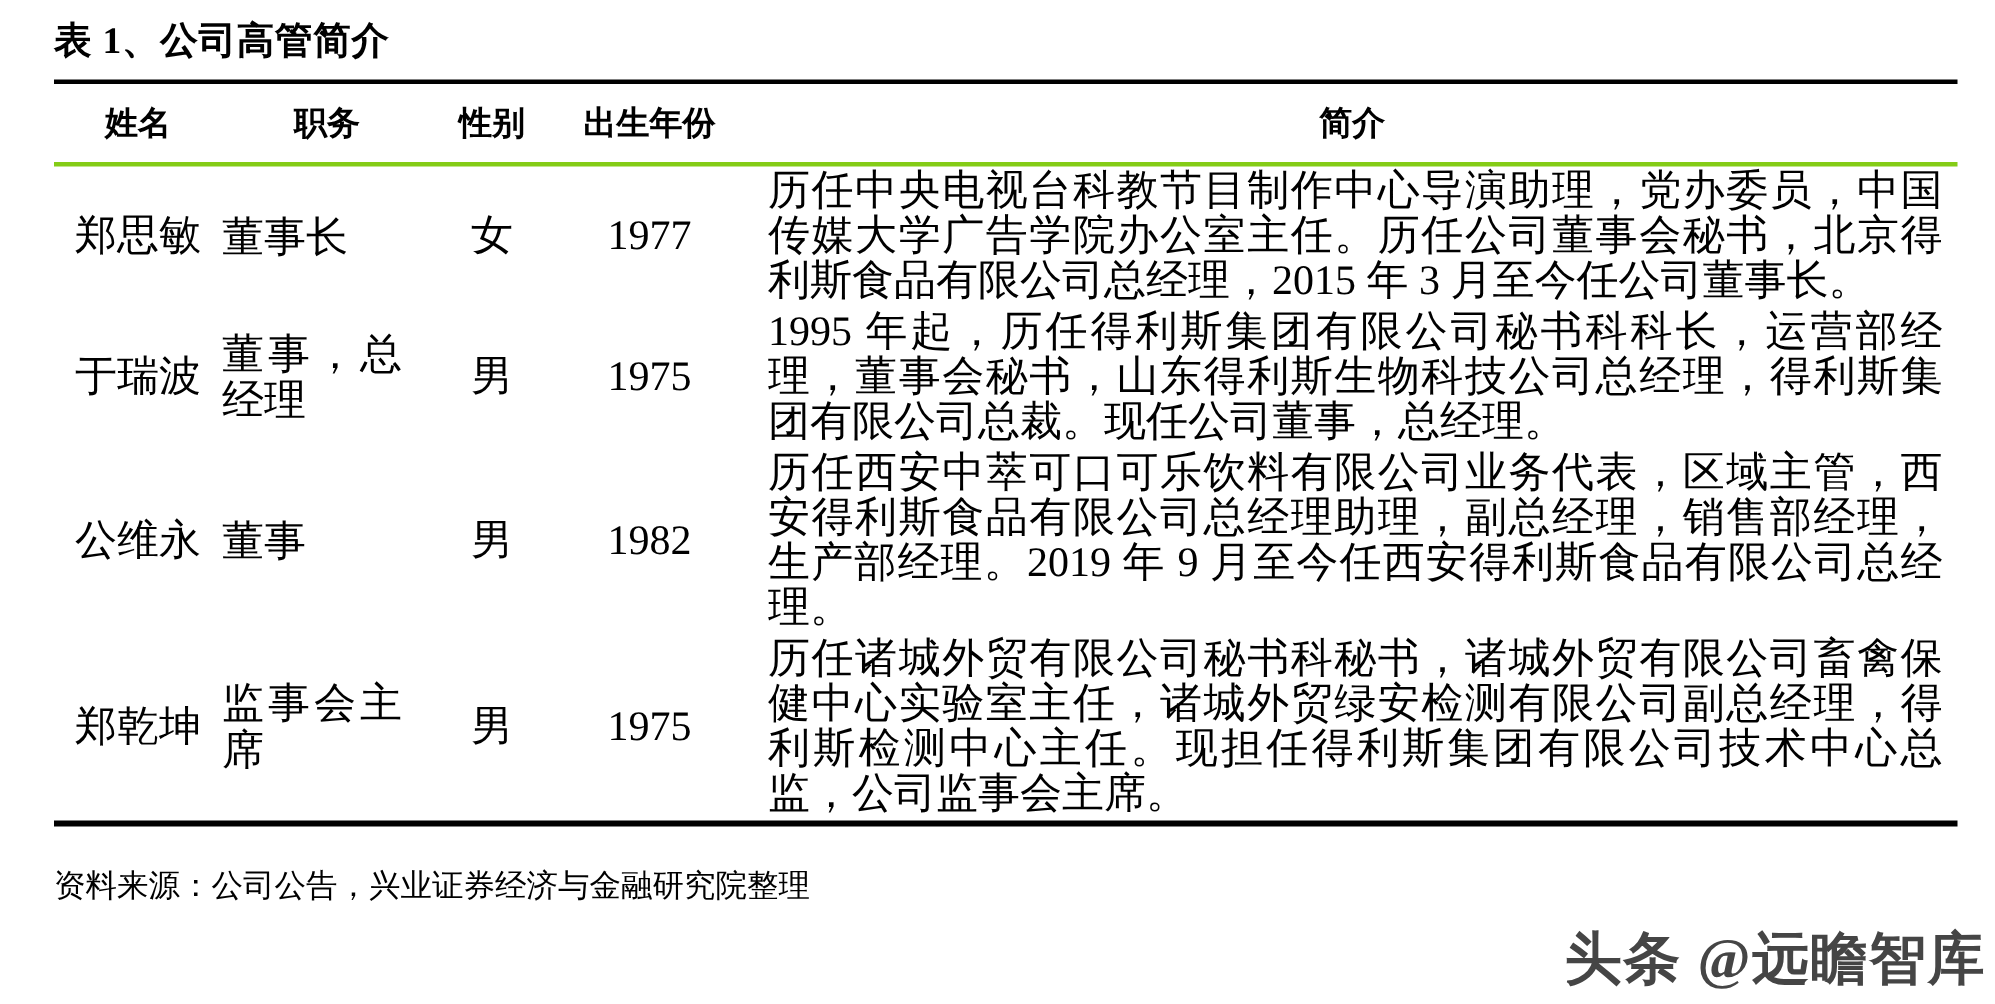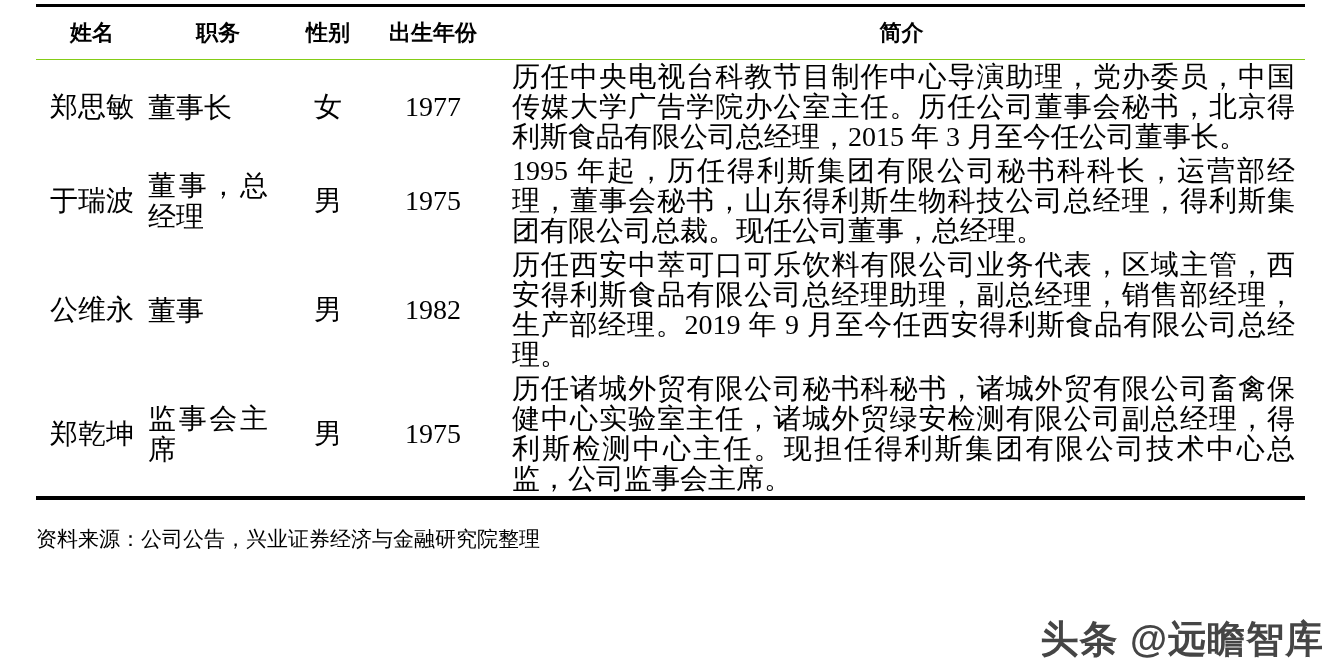--- a/index.html
+++ b/index.html
@@ -22,21 +22,21 @@
   }
 
   table.exec {
     border-collapse: collapse;
     width: 1269px;
     border-top: 3px solid #000;
     border-bottom: 4px solid #000;
     table-layout: fixed;
   }
   thead th {
-    border-bottom: 1px solid #84cc16;
+    border-bottom: 3px solid #84cc16;
     font-size: 22px;
     font-weight: bold;
     text-align: center;
     padding: 14px 0;
     line-height: 24px;
   }
   thead th.h-name { text-align: center; }
   tbody td {
     font-size: 28px;
     vertical-align: middle;
@@ -51,33 +51,34 @@
 
   .source {
     font-size: 21px;
     margin: 25px 0 0 0;
   }
 
   .watermark {
     position: absolute;
     right: 6px;
     bottom: 4px;
-    font-family: Liberation Sans, sans-serif;
+    font-family: Liberation Serif, serif;
     font-weight: bold;
     font-size: 38px;
     letter-spacing: 1px;
     color: #454545;
     text-shadow: 2px 2px 0 #ffffff, 3px 3px 1px rgba(255,255,255,0.75), -1px -1px 0 rgba(255,255,255,0.4);
   }
 </style>
 </head>
 <body>
 
 <div class="page">
 
+  <div class="title">表 1、公司高管简介</div>
 
   <table class="exec">
     <colgroup>
       <col style="width:112px">
       <col style="width:140px">
       <col style="width:80px">
       <col style="width:130px">
       <col style="width:807px">
     </colgroup>
     <thead>

